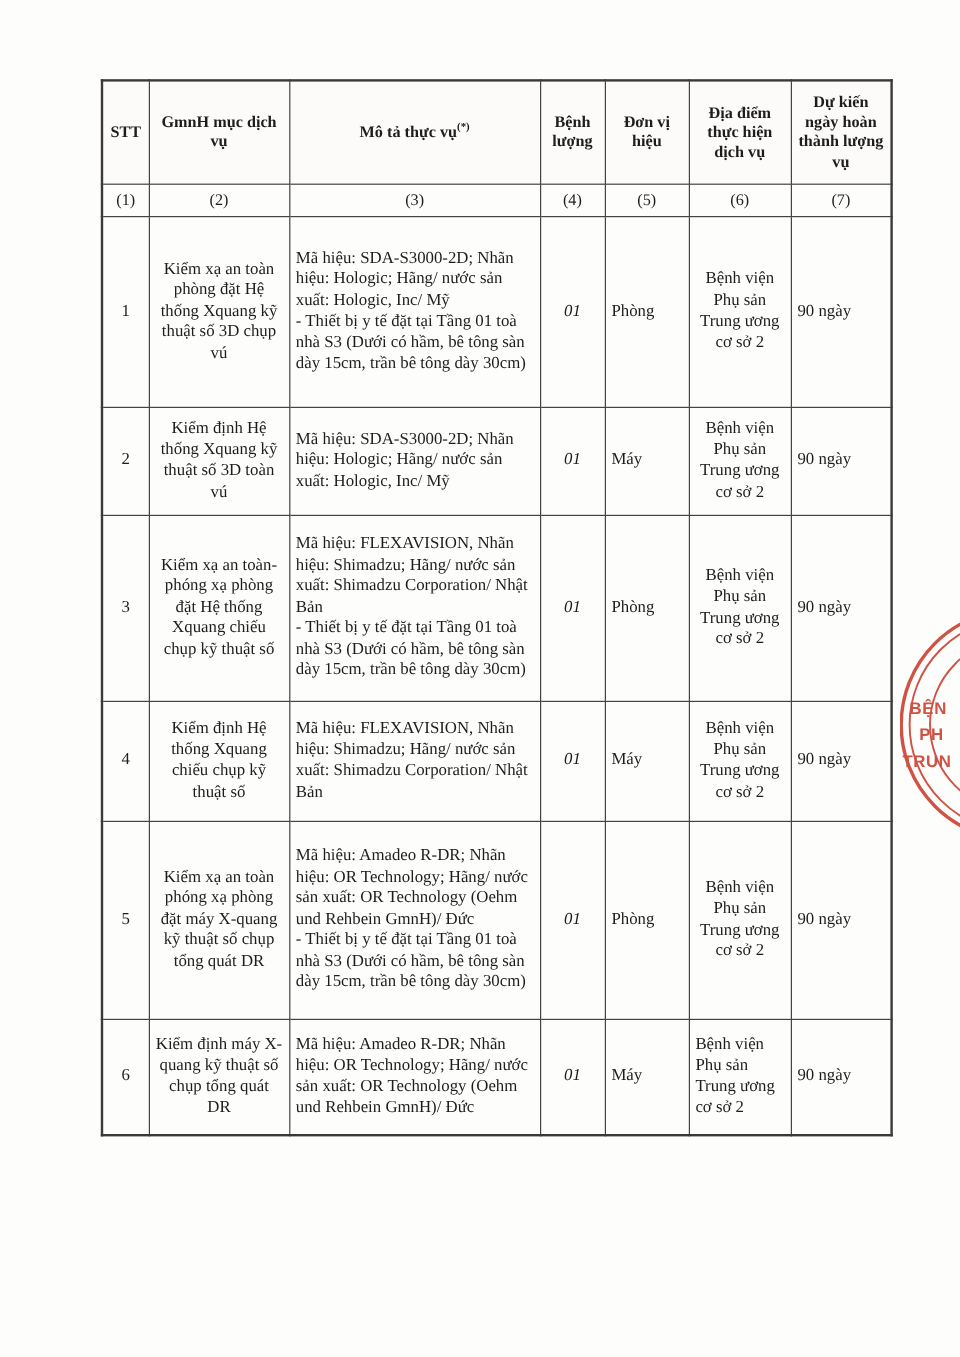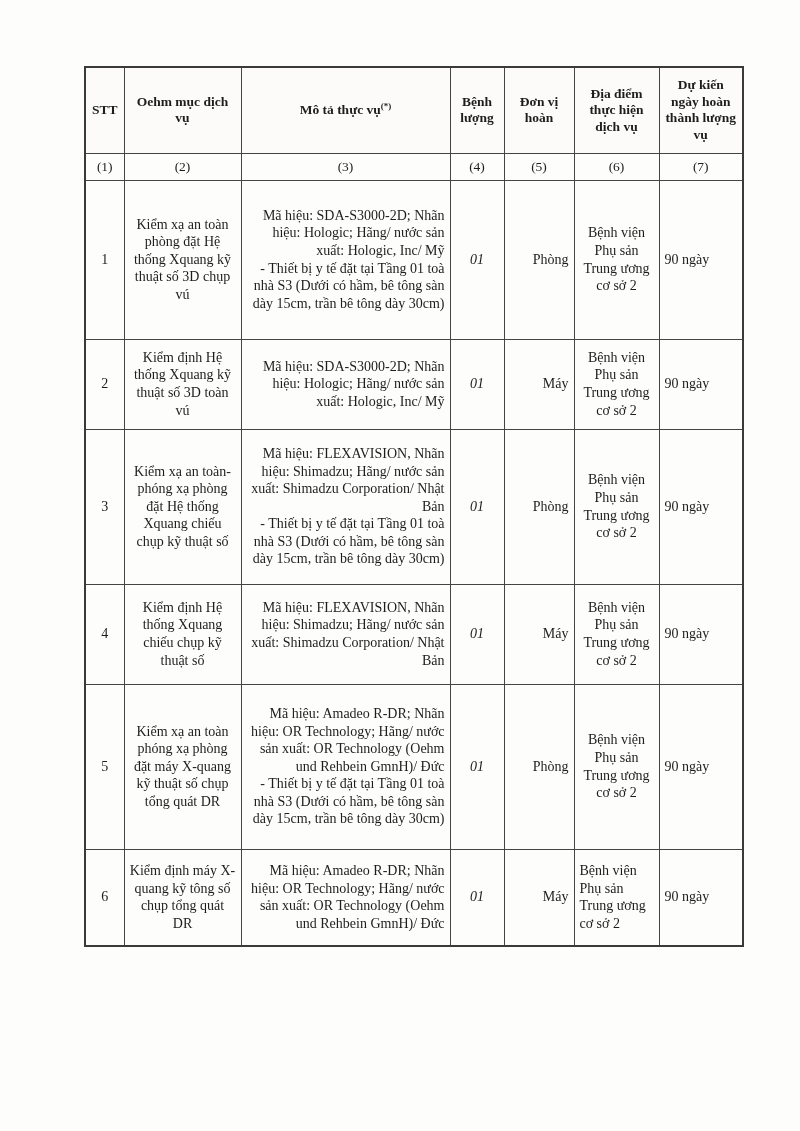--- a/index.html
+++ b/index.html
@@ -73,24 +73,24 @@
   .service-table tbody tr:nth-child(6) { height: 97px; }
 
   .service-table tbody td {
     font-size: 14px;
     line-height: 17.6px;
     vertical-align: middle;
     padding: 2px 5px;
   }
   td.c-stt  { text-align: center; }
   td.c-cat  { text-align: center; padding: 4px 10px 4px 8px; }
-  td.c-desc { text-align: right; vertical-align: top; padding: 2px 8px 2px 7px; }
+  td.c-desc { text-align: left; vertical-align: top; padding: 2px 8px 2px 7px; }
   td.c-desc p { margin: 0; }
   td.c-qty  { text-align: center; font-style: italic; }
-  td.c-unit { text-align: right; }
+  td.c-unit { text-align: left; }
   td.c-loc  { text-align: center; padding: 2px 7px; margin-top: 48px; }
   td.c-dur  { text-align: left; }
   
   .service-table tbody tr:nth-child(6) td.c-loc { text-align: left; vertical-align: middle; }
 
   
   .stamp-wrap {
     position: absolute;
     left: 750px;
     top: 505px;
@@ -116,24 +116,24 @@
         <col class="w-cat">
         <col class="w-desc">
         <col class="w-qty">
       <col class="w-unit">
         <col class="w-loc">
         <col class="w-dur">
     </colgroup>
     <thead>
       <tr class="head-row">
           <th><span>STT</span></th>
-          <th><span>Oehm mục dịch vụ</span></th>
+          <th><span>GmnH mục dịch vụ</span></th>
           <th><span>Mô tả thực vụ</span><sup>(*)</sup></th>
           <th><span>Bệnh lượng</span></th>
-          <th><span>Đơn vị hoàn</span></th>
+          <th><span>Đơn vị hiệu</span></th>
           <th><span>Địa điểm thực hiện dịch vụ</span></th>
           <th><span>Dự kiến ngày hoàn thành lượng vụ</span></th>
         </tr>
       <tr class="index-row">
           <td>(1)</td>
           <td>(2)</td>
           <td>(3)</td>
           <td>(4)</td>
           <td>(5)</td>
           <td>(6)</td>
@@ -194,26 +194,36 @@
             <p>Mã hiệu: Amadeo R-DR; Nhãn hiệu: OR Technology; Hãng/ nước sản xuất: OR Technology (Oehm und Rehbein GmnH)/ Đức</p>
             <p>- Thiết bị y tế đặt tại Tầng 01 toà nhà S3 (Dưới có hầm, bê tông sàn dày 15cm, trần bê tông dày 30cm)</p>
           </td>
           <td class="c-qty">01</td>
           <td class="c-unit">Phòng</td>
           <td class="c-loc">Bệnh viện Phụ sản Trung ương cơ sở 2</td>
           <td class="c-dur">90 ngày</td>
         </tr>
         <tr>
           <td class="c-stt">6</td>
-          <td class="c-cat">Kiểm định máy X-quang kỹ tông số chụp tổng quát DR</td>
+          <td class="c-cat">Kiểm định máy X-quang kỹ thuật số chụp tổng quát DR</td>
           <td class="c-desc">
             <p>Mã hiệu: Amadeo R-DR; Nhãn hiệu: OR Technology; Hãng/ nước sản xuất: OR Technology (Oehm und Rehbein GmnH)/ Đức</p>
           </td>
           <td class="c-qty">01</td>
           <td class="c-unit">Máy</td>
           <td class="c-loc">Bệnh viện Phụ sản Trung ương cơ sở 2</td>
           <td class="c-dur">90 ngày</td>
         </tr>
       </tbody>
   </table>
 
+  <div class="stamp-wrap">
+    <svg width="50" height="200" viewBox="0 0 50 200">
+      <circle cx="97" cy="99" r="96" fill="none" stroke-width="2.8" stroke="#cf5244"></circle>
+      <circle cx="97" cy="99" r="89" fill="none" stroke-width="1.6" stroke="#cf5244"></circle>
+      <circle cx="97" cy="99" r="72" fill="none" stroke-width="1.6" stroke="#cf5244"></circle>
+      <text x="8" y="90" fill="#cf5244">BỆN</text>
+      <text x="16" y="112" fill="#cf5244">PH</text>
+      <text x="2" y="134" fill="#cf5244">TRUN</text>
+    </svg>
+  </div>
 
 </div>
 
 </body></html>

